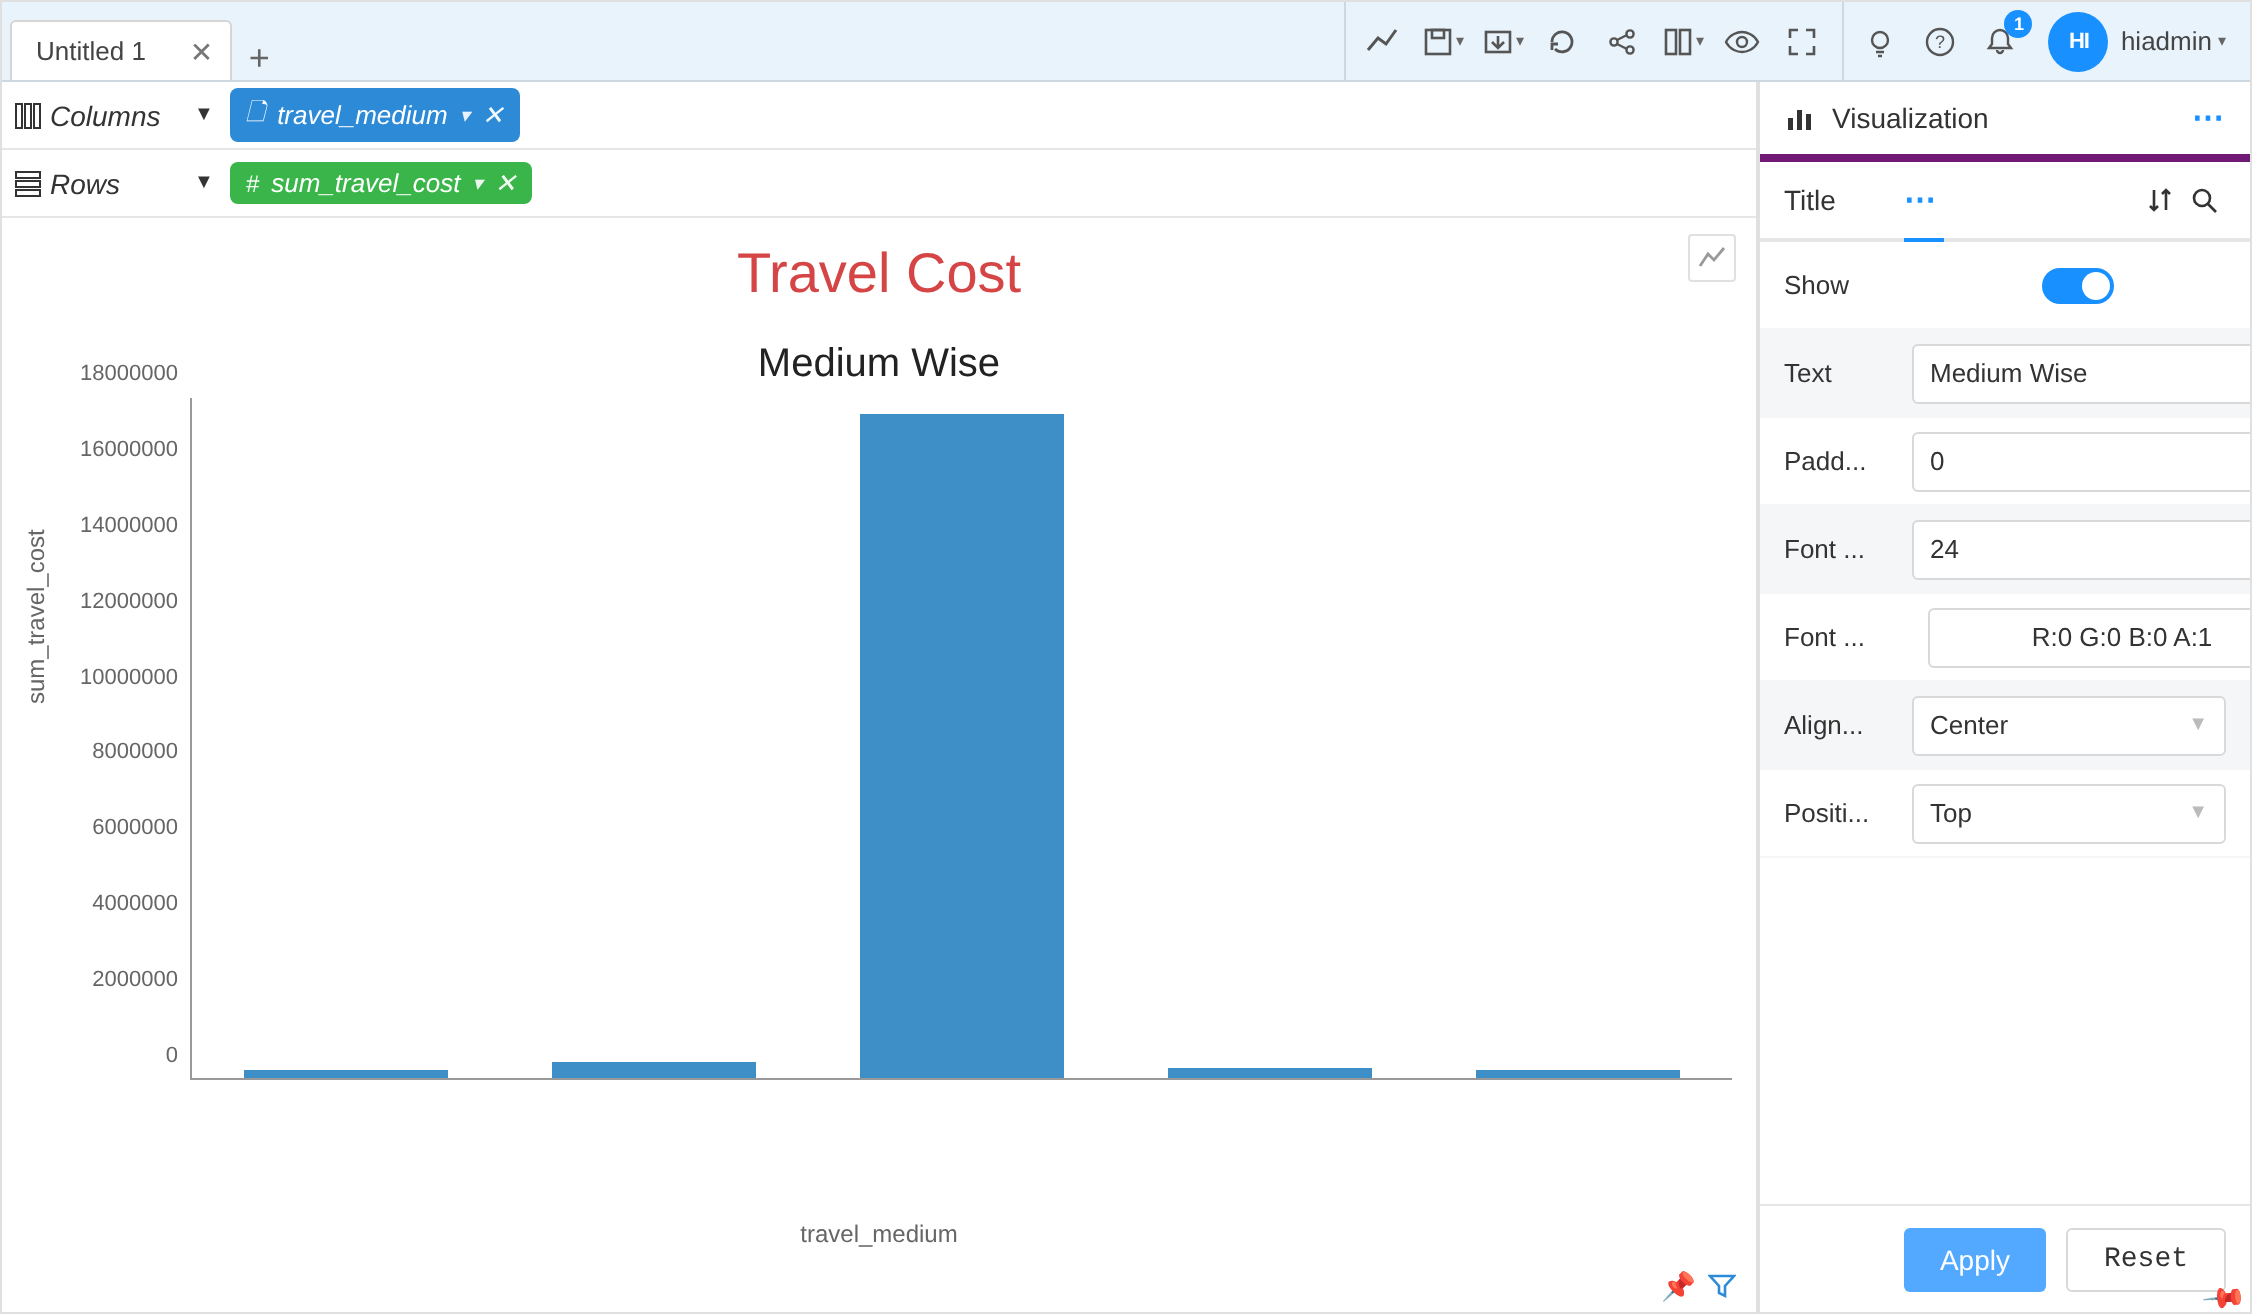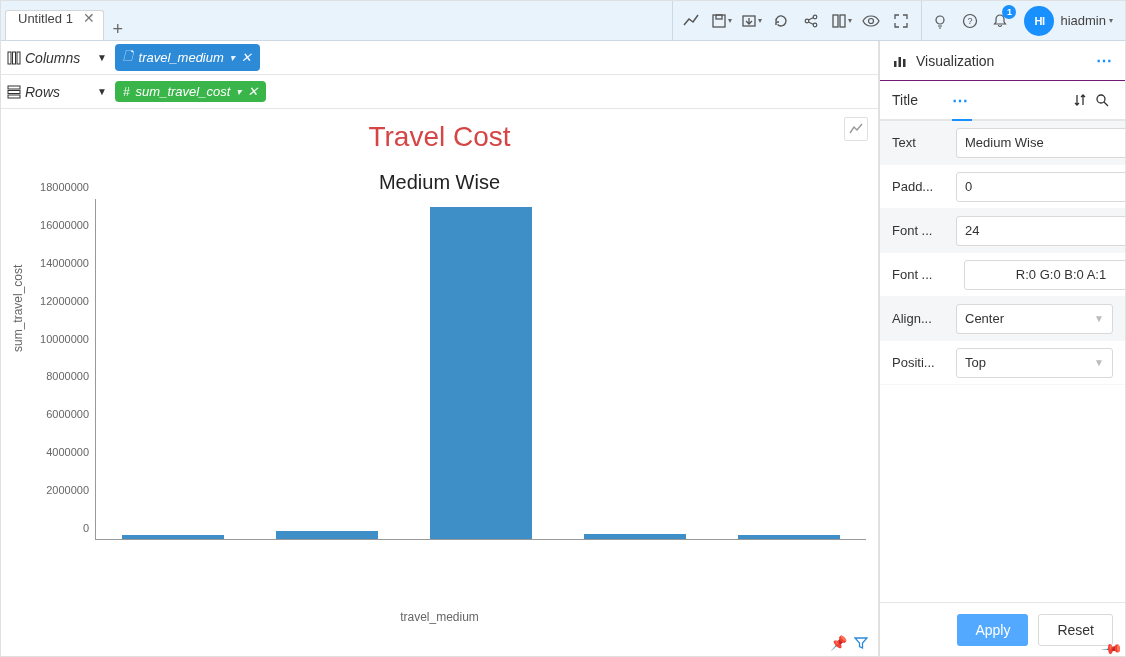--- a/index.html
+++ b/index.html
@@ -2,21 +2,21 @@
 <html><head>
 <meta charset="utf-8">
 <style>
   * { box-sizing: border-box; }
   html, body { margin:0; padding:0; font-family: -apple-system, "Segoe UI", Arial, sans-serif; font-size:13px; color:#333; background:#fff; }
   .app { width:1126px; height:657px; display:flex; flex-direction:column; border:1px solid #e0e0e0; }
 
   
   .topbar { height:40px; background:#e9f3fb; border-bottom:1px solid #cdd9e2; display:flex; align-items:stretch; }
   .tabstrip { flex:0 0 640px; display:flex; align-items:flex-end; padding-left:4px; }
-  .doctab { background:#fff; border:1px solid #d5d5d5; border-bottom:none; border-radius:3px 3px 0 0; height:30px; margin-top:10px; display:flex; align-items:flex-start; padding:0 8px 0 12px; gap:10px; font-size:13px; color:#444; }
+  .doctab { background:#fff; border:1px solid #d5d5d5; border-bottom:none; border-radius:3px 3px 0 0; height:30px; margin-top:10px; display:flex; align-items:center; padding:0 8px 0 12px; gap:22px; font-size:13px; color:#444; }
   .doctab .close { color:#777; cursor:pointer; font-size:14px; line-height:1;}
   .newtab { width:28px; display:flex; align-items:center; justify-content:center; color:#666; font-size:18px; cursor:pointer; }
   .toolbar-right { flex:1; display:flex; align-items:center; justify-content:flex-end; gap:2px; padding-right:8px; }
   .tgroup { display:flex; border-left:1px solid #cdd9e2; padding:0 4px; height:100%; align-items:center; gap:2px;}
   .ticon { width:28px; height:28px; display:flex; align-items:center; justify-content:center; color:#555; cursor:pointer; border-radius:3px; position:relative;}
   .caret-sm { font-size:8px; margin-left:1px; color:#666;}
   .badge { position:absolute; top:-2px; right:-2px; background:#1890ff; color:#fff; border-radius:50%; width:14px; height:14px; font-size:9px; display:flex; align-items:center; justify-content:center; font-weight:bold;}
   .avatar { width:30px; height:30px; border-radius:50%; background:#1890ff; color:#fff; display:flex; align-items:center; justify-content:center; font-size:11px; font-weight:600; letter-spacing:-0.5px;}
   .usernm { font-size:13px; color:#444; margin-left:4px; display:flex; align-items:center; gap:2px;}
 
@@ -51,21 +51,21 @@
   .barcol { flex:1; display:flex; flex-direction:column; align-items:center; justify-content:flex-end; }
   .bar { width:66%; background:#3e8ec7; }
   .xlabels { position:absolute; left:64px; right:0; bottom:-20px; display:flex;}
   .xlabel { flex:1; text-align:center; font-size:12px; color:#666;}
   .xaxis-title { text-align:center; font-size:12px; color:#666;}
   .chart-footer { height:26px; display:flex; justify-content:flex-end; align-items:center; gap:6px; padding-right:10px;}
   .foot-icon { color:#2d8ad7; cursor:pointer; font-size:14px;}
   .foot-icon.dark{ color:#333;}
 
   
-  .panel-head { height:40px; border-bottom:1px solid #701a75; display:flex; align-items:center; padding:0 12px; gap:8px;}
+  .panel-head { height:40px; border-bottom:4px solid #701a75; display:flex; align-items:center; padding:0 12px; gap:8px;}
   .panel-head .ptitle { font-size:14px; color:#333; flex:1;}
   .panel-head .ellips { color:#1890ff; font-size:16px; font-weight:bold; letter-spacing:1px;}
   .section-head { height:40px; border-bottom:2px solid #e6e6e6; display:flex; align-items:center; padding:0 12px; position:relative;}
   .section-head .stitle { font-size:14px; color:#333; flex:0 0 60px;}
   .section-head .ellips { color:#1890ff; font-size:16px; font-weight:bold; letter-spacing:1px; flex:1;}
   .section-head .tabline { position:absolute; bottom:-2px; left:72px; width:20px; height:2px; background:#1890ff;}
   .section-head .ricon { color:#333; cursor:pointer; padding:0 4px;}
   .props { flex:1; overflow:auto;}
   .prow { display:flex; align-items:center; min-height:44px; padding:0 12px; gap:8px; border-bottom:1px solid #f6f6f6;}
   .prow.alt { background:#f5f6f7;}
@@ -73,21 +73,21 @@
   .toggle { width:36px; height:18px; border-radius:10px; background:#1890ff; position:relative; cursor:pointer; margin-left:8px;}
   .toggle .knob { position:absolute; right:2px; top:2px; width:14px; height:14px; border-radius:50%; background:#fff;}
   .inp, .sel { flex:1; height:30px; border:1px solid #d9d9d9; border-radius:3px; padding:0 8px; font-size:13px; color:#333; background:#fff;}
   .sel { display:flex; align-items:center; justify-content:space-between; cursor:pointer;}
   .sel .opt { flex:1;}
   .sel .ar { color:#bbb; font-size:10px;}
   .swatch { width:22px; height:22px; border-radius:50%; background:#000;}
   .panel-foot { height:54px; border-top:1px solid #e6e6e6; display:flex; align-items:center; justify-content:flex-end; gap:10px; padding:0 12px; position:relative;}
   .btn { height:32px; padding:0 18px; border-radius:3px; font-size:14px; cursor:pointer; display:flex; align-items:center;}
   .btn.primary { background:#52a9ff; color:#fff;}
-  .btn.ghost { background:#fff; color:#333; border:1px solid #d9d9d9;}
+  .btn.ghost { background:#fff; color:#333; border:1px solid #d9d9d9;font-family:Liberation Mono, monospace;}
   .pin-corner { position:absolute; right:4px; bottom:-1px; font-size:14px; color:#222; transform:rotate(40deg);}
   svg { display:block; }
 </style>
 </head>
 <body>
 
 <div class="app">
 
   <div class="topbar">
     <div class="tabstrip">
@@ -300,20 +300,28 @@
           </span>
         <span class="ricon">
             <svg width="14" height="14" viewBox="0 0 14 14">
               <circle cx="6" cy="6" r="4" fill="none" stroke="#333" stroke-width="1.3"></circle>
               <path d="M9 9l4 4" stroke="#333" stroke-width="1.3"></path>
             </svg>
           </span>
         <div class="tabline"></div>
       </div>
       <div class="props">
+        <div class="prow">
+          <span class="plabel">Show</span>
+          <div style="flex:1"></div>
+          <div class="toggle">
+              <div class="knob"></div>
+            </div>
+          <div style="flex:1"></div>
+        </div>
         <div class="prow alt">
           <span class="plabel">Text</span>
           <input class="inp" value="Medium Wise" style="">
         </div>
         <div class="prow">
           <span class="plabel">Padd...</span>
           <input class="inp" value="0" style="">
         </div>
         <div class="prow alt">
           <span class="plabel">Font ...</span>

